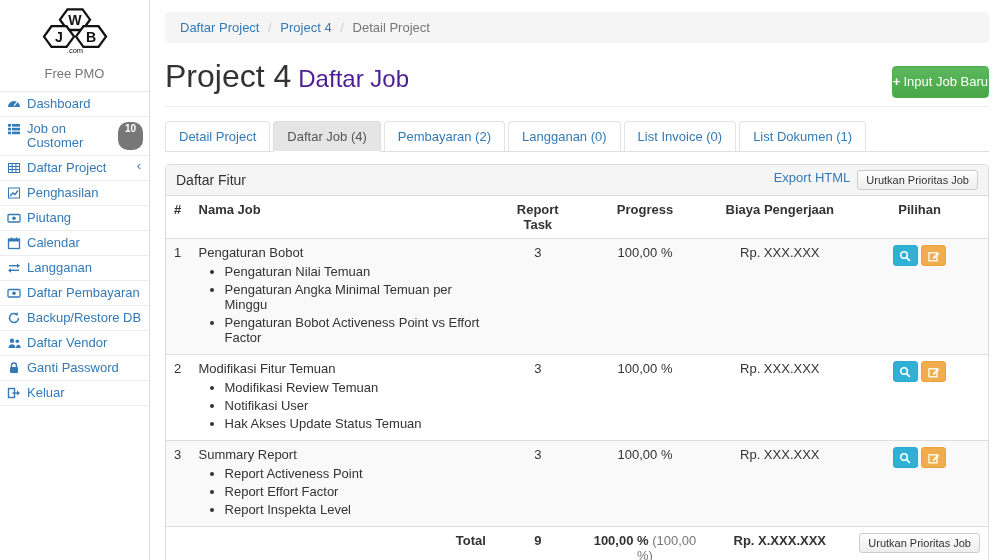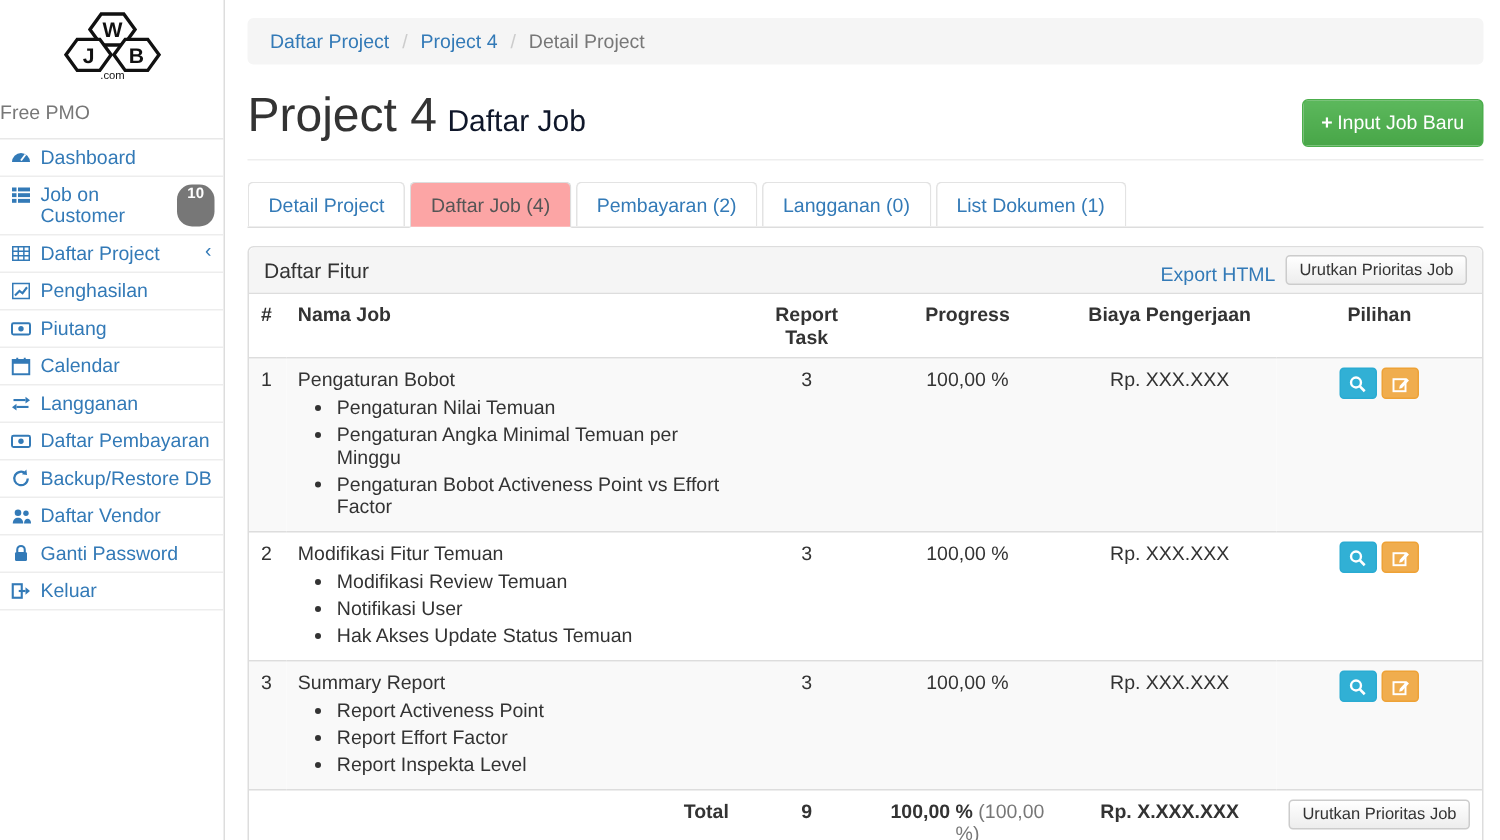--- a/index.html
+++ b/index.html
@@ -10,21 +10,21 @@
     background:#ffffff; color:#333;
   }
   a { text-decoration:none; }
 
   
   .sidebar {
     position:absolute; left:0; top:0; width:150px; height:560px;
     background:#fff; border-right:1px solid #ddd;
   }
   .logo-wrap { text-align:center; padding-top:5px; }
-  .app-name { color:#777; font-size:13px; padding:7px 0 10px; }
+  .app-name { text-align:center; color:#777; font-size:13px; padding:7px 0 10px; }
   .menu { border-top:1px solid #e8e8e8; }
   .side-item {
     display:flex; gap:6px;
     padding:5px 6px 5px 7px; border-bottom:1px solid #ededed;
     color:#337ab7; font-size:13px; line-height:14px; cursor:pointer;
   }
   .side-item .sicon { flex:0 0 14px; height:14px; display:inline-flex; }
   .side-badge {
     margin-left:auto; background:#777; color:#fff; font-size:10px; font-weight:bold;
     border-radius:10px; padding:2px 7px; line-height:10px;
@@ -39,49 +39,49 @@
     font-size:13px; margin-bottom:15px; color:#777;
   }
   .breadcrumb a { color:#337ab7; }
   .breadcrumb .sep { color:#ccc; margin:0 5px; }
 
   .page-header {
     display:flex; justify-content:space-between; align-items:flex-start;
     border-bottom:1px solid #eee; padding-bottom:8px; margin-bottom:10px;
   }
   .page-title { font-size:32px; color:#333; font-weight:500; line-height:36px; }
-  .page-subtitle { font-size:20px; color:#0f172a; font-weight:400; margin-left:7px; }
+  .page-subtitle { font-size:24px; color:#4c1d95; font-weight:400; margin-left:7px; }
   .header-buttons { display:flex; gap:6px; margin-top:8px; }
   .btn {
     font-family:inherit; font-size:13px; line-height:16px;
-    padding:7px 12px; border-radius:4px; border:1px solid #ccc; cursor:pointer;
+    padding:7px 0; border-radius:4px; border:1px solid #ccc; cursor:pointer;
     white-space:nowrap;
   }
   .btn .plus { font-weight:bold; margin-right:3px; }
   .btn-success { background:linear-gradient(#5cb85c,#48a648); border-color:#4cae4c; color:#fff; }
   .btn-default { background:linear-gradient(#ffffff,#e9e9e9); border-color:#ccc; color:#333; }
 
   .tabs { display:flex; border-bottom:1px solid #ddd; font-size:13px; margin-top:14px; }
   .tab {
     padding:7px 13px; margin-right:3px; color:#337ab7; cursor:pointer;
     border:1px solid #e3e3e3; border-bottom:none; border-radius:4px 4px 0 0;
     margin-bottom:0; background:transparent;
   }
   .tab.active {
-    background:#fca5a5; border:1px solid #ddd; border-bottom:1px solid #fff;
+    background:#e5e5e5; border:1px solid #ddd; border-bottom:1px solid #fff;
     color:#555; margin-bottom:-1px;
   }
 
   .panel { border:1px solid #ddd; border-radius:4px; margin-top:12px; background:#fff; }
   .panel-heading {
     background:#f5f5f5; border-bottom:1px solid #ddd; border-radius:4px 4px 0 0;
     padding:5px 10px; display:flex; align-items:center; min-height:28px;
   }
   .panel-title { font-size:14px; color:#333; }
-  .heading-right { margin-left:auto; display:flex; align-items:flex-end; gap:7px;padding-left:20px; }
+  .heading-right { margin-left:auto; display:flex; align-items:flex-start; gap:7px;padding-left:20px; }
   .export-link { color:#337ab7; font-size:13px; cursor:pointer; }
   .btn-xs {
     font-family:inherit; font-size:11px; line-height:12px; color:#333;
     padding:3px 8px; border:1px solid #ccc; border-radius:3px;
     background:linear-gradient(#ffffff,#ededed); cursor:pointer; white-space:nowrap;
   }
 
   table { width:100%; border-collapse:collapse; font-size:13px; color:#333; }
   th, td { padding:6px 8px; text-align:left; vertical-align:top; }
   thead th { border-bottom:1px solid #ddd; font-weight:bold; }
@@ -276,20 +276,21 @@
     <div class="header-buttons">
       <button class="btn btn-success"><span class="plus">+</span><span>Input Job Baru</span></button>
     </div>
   </div>
 
   <div class="tabs">
     <a class="tab">Detail Project</a>
     <a class="tab active">Daftar Job (4)</a>
     <a class="tab">Pembayaran (2)</a>
     <a class="tab">Langganan (0)</a>
+    <a class="tab">List Invoice (0)</a>
     <a class="tab">List Dokumen (1)</a>
   </div>
 
   <div class="panel">
     <div class="panel-heading">
       <span class="panel-title">Daftar Fitur</span>
       <span class="heading-right">
         <a class="export-link">Export HTML</a>
         <button class="btn-xs">Urutkan Prioritas Job</button>
       </span>

